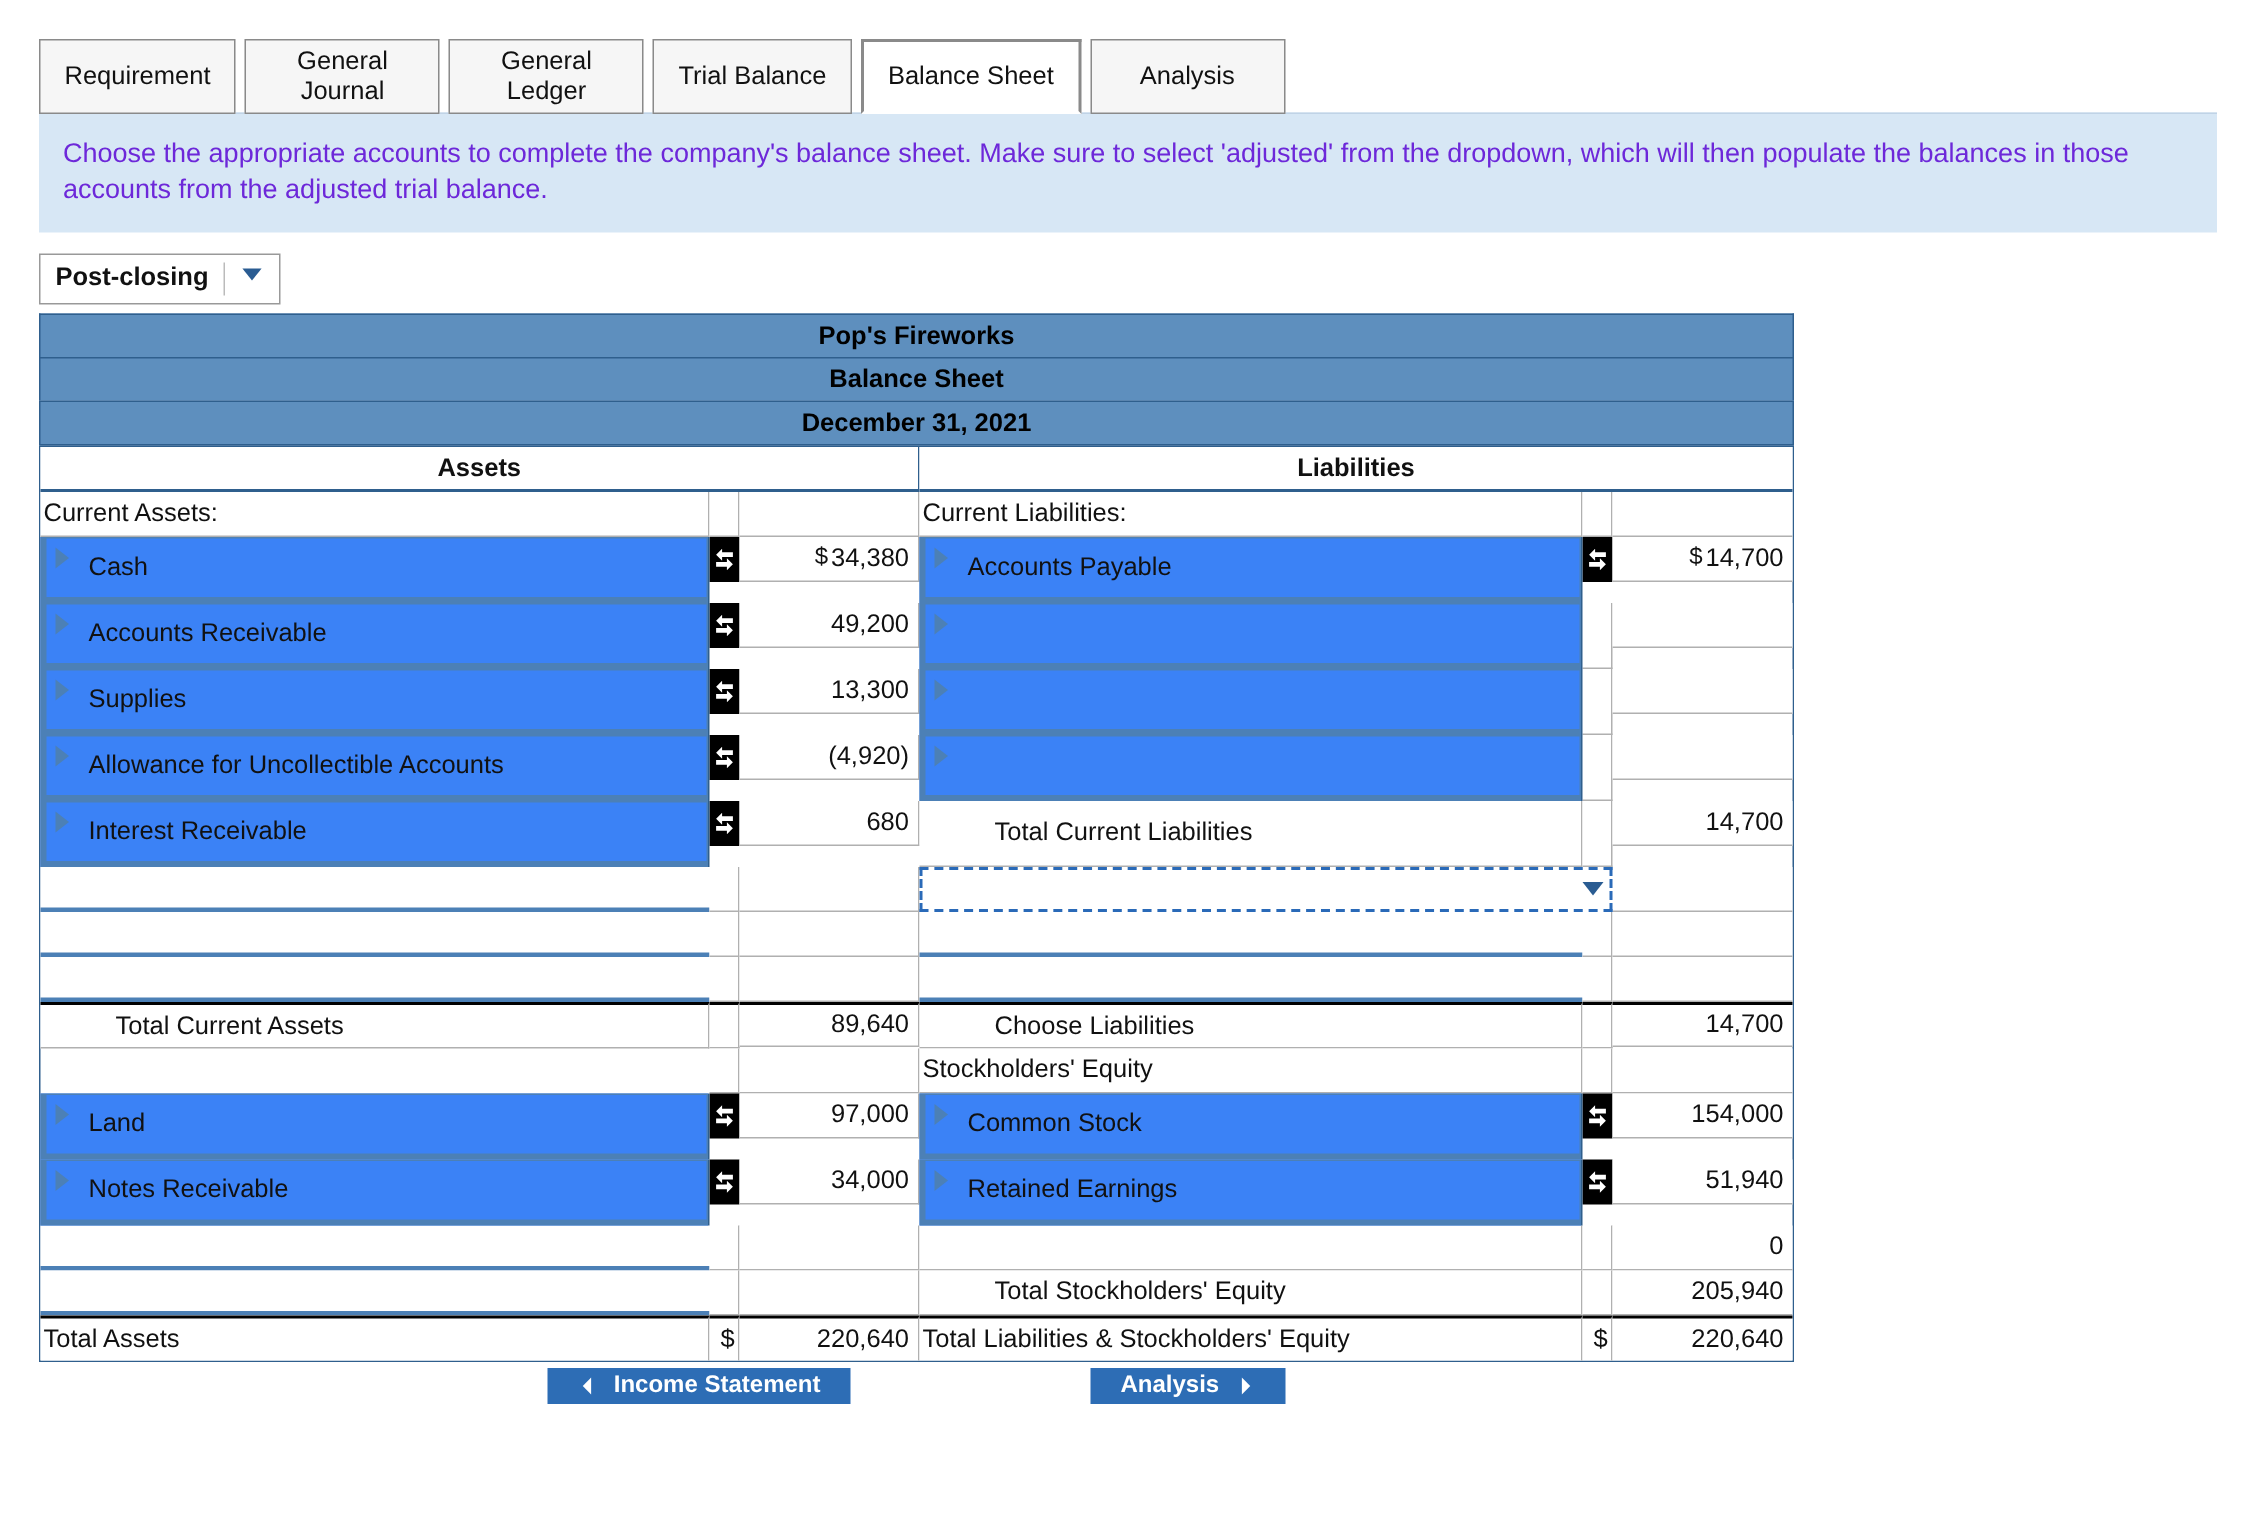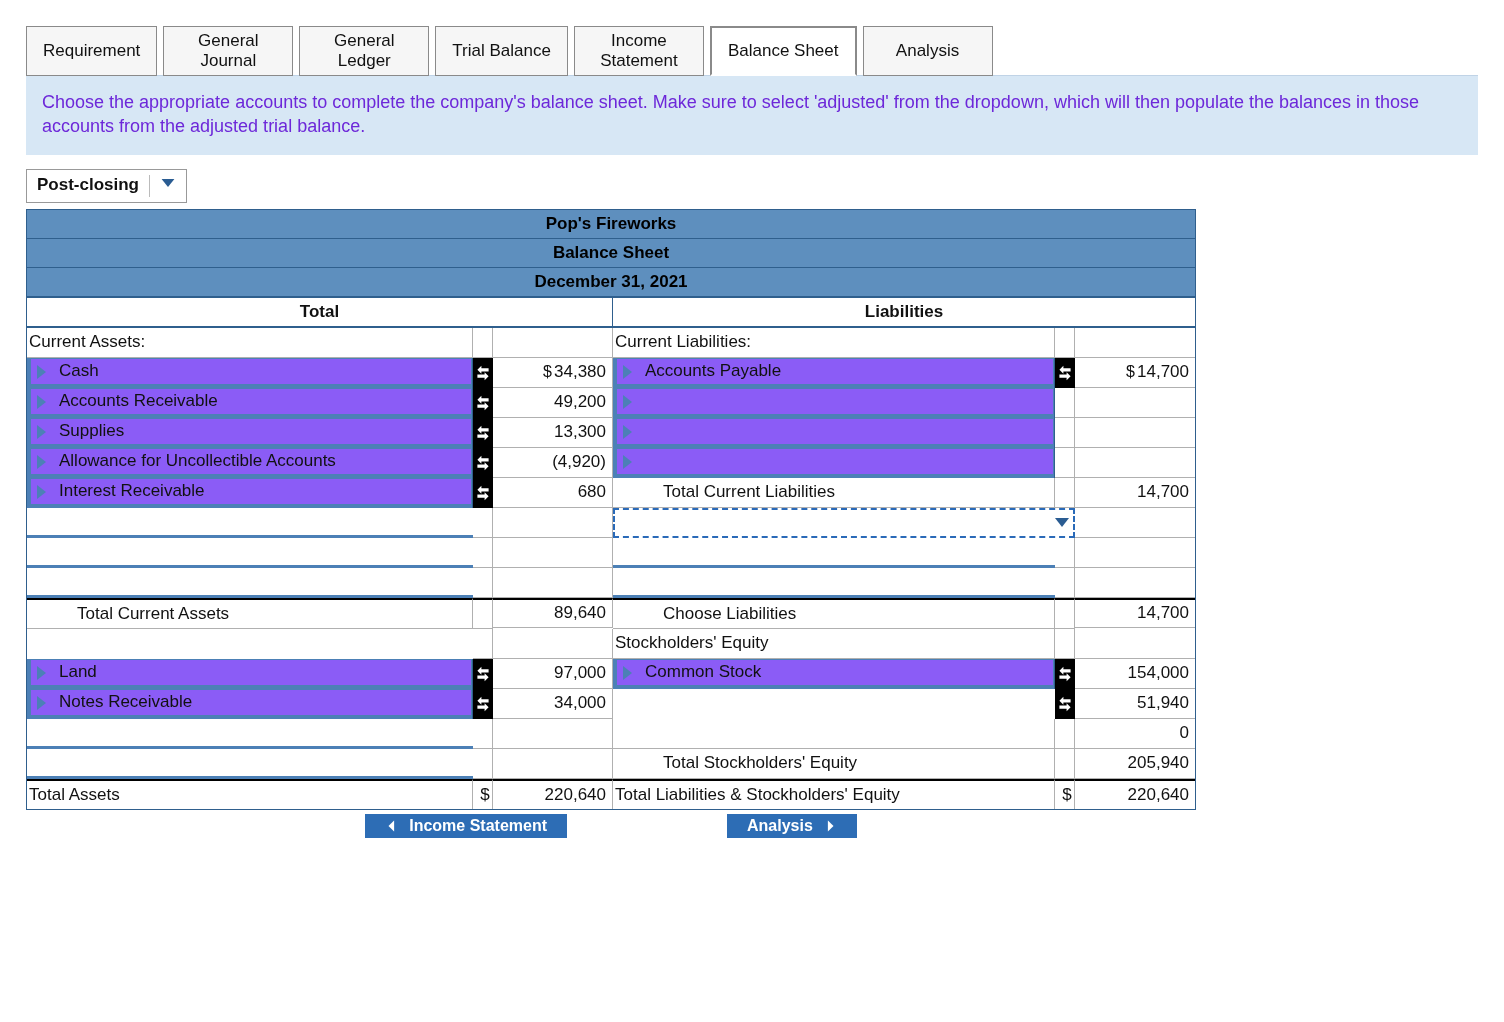--- a/index.html
+++ b/index.html
@@ -127,24 +127,24 @@
     border-right:1px solid var(--blue-header-border);
     border-bottom:0;
   }
   .acct-cell-r{grid-column:5/7}
   .acct-box{
     border:4px solid var(--blue-row);
     border-top-width:1px;
     border-bottom-width:4px;
     border-right-width:1px;
     padding:2px 6px 2px 28px;
-    height:30px;
+    height:44px;
     display:flex;
     align-items:center;
-    background:#8b5cf6;
+    background:#3b82f6;
     position:relative;
   }
   .acct-box .chev{
     position:absolute;
     left:6px;top:6px;
     width:0;height:0;
     border-top:7px solid transparent;
     border-bottom:7px solid transparent;
     border-left:9px solid var(--blue-row);
   }
@@ -217,22 +217,20 @@
 </head>
 <body>
 
 <div class="tabs">
   <div class="tab">Requirement</div>
   <div class="tab tab-two-line">General
 Journal</div>
   <div class="tab tab-two-line">General
 Ledger</div>
   <div class="tab">Trial Balance</div>
-  <div class="tab tab-two-line">Income
-Statement</div>
   <div class="tab" data-active="true">Balance Sheet</div>
   <div class="tab">Analysis</div>
 </div>
 
 <div class="instructions">Choose the appropriate accounts to complete the company's balance sheet. Make sure to select 'adjusted' from the dropdown, which will then populate the balances in those accounts from the adjusted trial balance.</div>
 
 <div class="select-wrap">
   <div class="select">
     <span>Post-closing</span>
     <span class="sep"></span>
@@ -242,21 +240,21 @@
   </div>
 </div>
 
 <div class="bs">
   <div class="bs-header">Pop's Fireworks</div>
   <div class="bs-header">Balance Sheet</div>
   <div class="bs-header" style="border-bottom:1px solid var(--blue-header-border)">December 31, 2021</div>
 
   <div class="bs-grid">
 
-    <div class="sec-title">Total</div>
+    <div class="sec-title">Assets</div>
     <div class="sec-title right">Liabilities</div>
 
     <div class="cell label-text" style="grid-column:1/3">Current Assets:</div>
     <div class="cell" style="grid-column:3/4"></div>
     <div class="cell amount amt"></div>
     <div class="cell r-label-text" style="grid-column:5/7">Current Liabilities:</div>
     <div class="cell" style="grid-column:7/8"></div>
     <div class="cell r-amount amt-r noborder-r"></div>
 
     <div class="acct-cell">
@@ -450,20 +448,26 @@
           <span>Notes Receivable</span>
         </div>
       </div>
     <div class="swap">
         <svg viewBox="0 0 20 20">
           <path d="M3 6l5-5v3h9v4H8v3L3 6zm14 8l-5 5v-3H3v-4h9V9l5 5z"></path>
         </svg>
       </div>
     <div class="cell amount amt">
         <span>34,000</span>
+      </div>
+    <div class="acct-cell acct-cell-r">
+        <div class="acct-box">
+          <span class="chev"></span>
+          <span>Retained Earnings</span>
+        </div>
       </div>
     <div class="swap swap-r">
         <svg viewBox="0 0 20 20">
           <path d="M3 6l5-5v3h9v4H8v3L3 6zm14 8l-5 5v-3H3v-4h9V9l5 5z"></path>
         </svg>
       </div>
     <div class="cell r-amount amt-r noborder-r">
         <span>51,940</span>
       </div>
 

